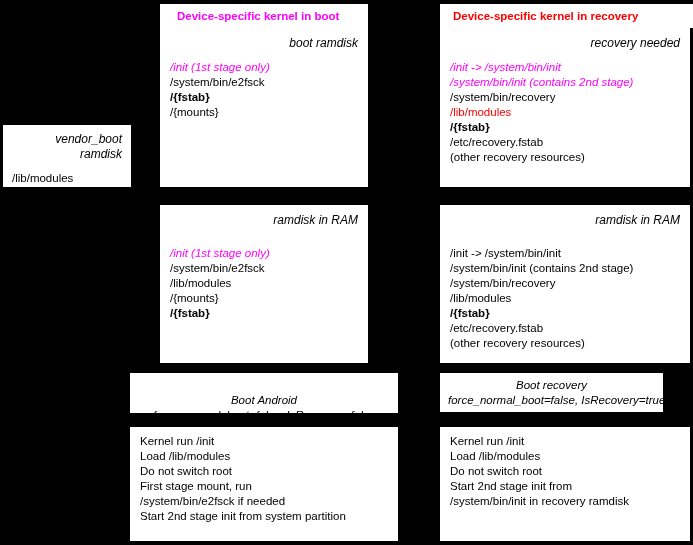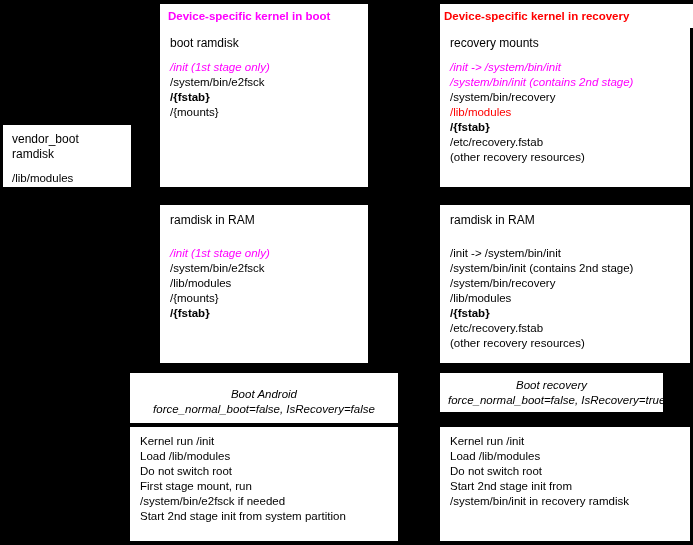--- a/index.html
+++ b/index.html
@@ -26,27 +26,30 @@
   .box {
     position: absolute;
     background: #ffffff;
     box-sizing: border-box;
     padding: 8px 10px;
   }
   .hdr {
     font-weight: bold;
     font-size: 11.5px;
     line-height: 14px;
+    margin-left: 9px;
   }
   .hdr.magenta { color: #ff00ff; }
   .hdr.red { color: #ff0000; }
   .title-italic {
+    font-style: italic;
     font-size: 12px;
     line-height: 15px;
     margin-bottom: 9px;
+    text-align: right;
   }
   .line {
     font-size: 11.5px;
     line-height: 15px;
     white-space: pre;
   }
   .line.magenta { color: #ff00ff; font-style: italic; }
   .line.red { color: #ff0000; }
   .line.bold { font-weight: bold; }
   .center { text-align: center; }
@@ -78,22 +81,22 @@
   
   #box-ram-boot {
     left: 160px; top: 205px; width: 208px; height: 158px;
   }
   #box-ram-recovery {
     left: 440px; top: 205px; width: 250px; height: 158px;
   }
 
   
   #box-mode-boot {
-    left: 130px; top: 373px; width: 268px; height: 50px;
-    padding: 14px 8px;
+    left: 130px; top: 373px; width: 268px; height: 39px;
+    padding: 20px 8px;
   }
   #box-mode-recovery {
     left: 440px; top: 373px; width: 223px; height: 39px;
     padding: 5px 8px;
   }
 
   
   #box-actions-boot {
     left: 130px; top: 427px; width: 268px; height: 114px;
     padding: 7px 10px;
@@ -123,21 +126,21 @@
 
   <div class="box" id="box-boot-ramdisk">
     <div class="title-italic">boot ramdisk</div>
     <div class="line magenta">/init (1st stage only)</div>
     <div class="line">/system/bin/e2fsck</div>
     <div class="line bold">/{fstab}</div>
     <div class="line">/{mounts}</div>
   </div>
 
   <div class="box" id="box-recovery-ramdisk">
-    <div class="title-italic">recovery mounts</div>
+    <div class="title-italic">recovery needed</div>
     <div class="line magenta">/init -&gt; /system/bin/init</div>
     <div class="line magenta">/system/bin/init (contains 2nd stage)</div>
     <div class="line">/system/bin/recovery</div>
     <div class="line red">/lib/modules</div>
     <div class="line bold">/{fstab}</div>
     <div class="line">/etc/recovery.fstab</div>
     <div class="line">(other recovery resources)</div>
   </div>
 
   <div class="box" id="box-ram-boot">

